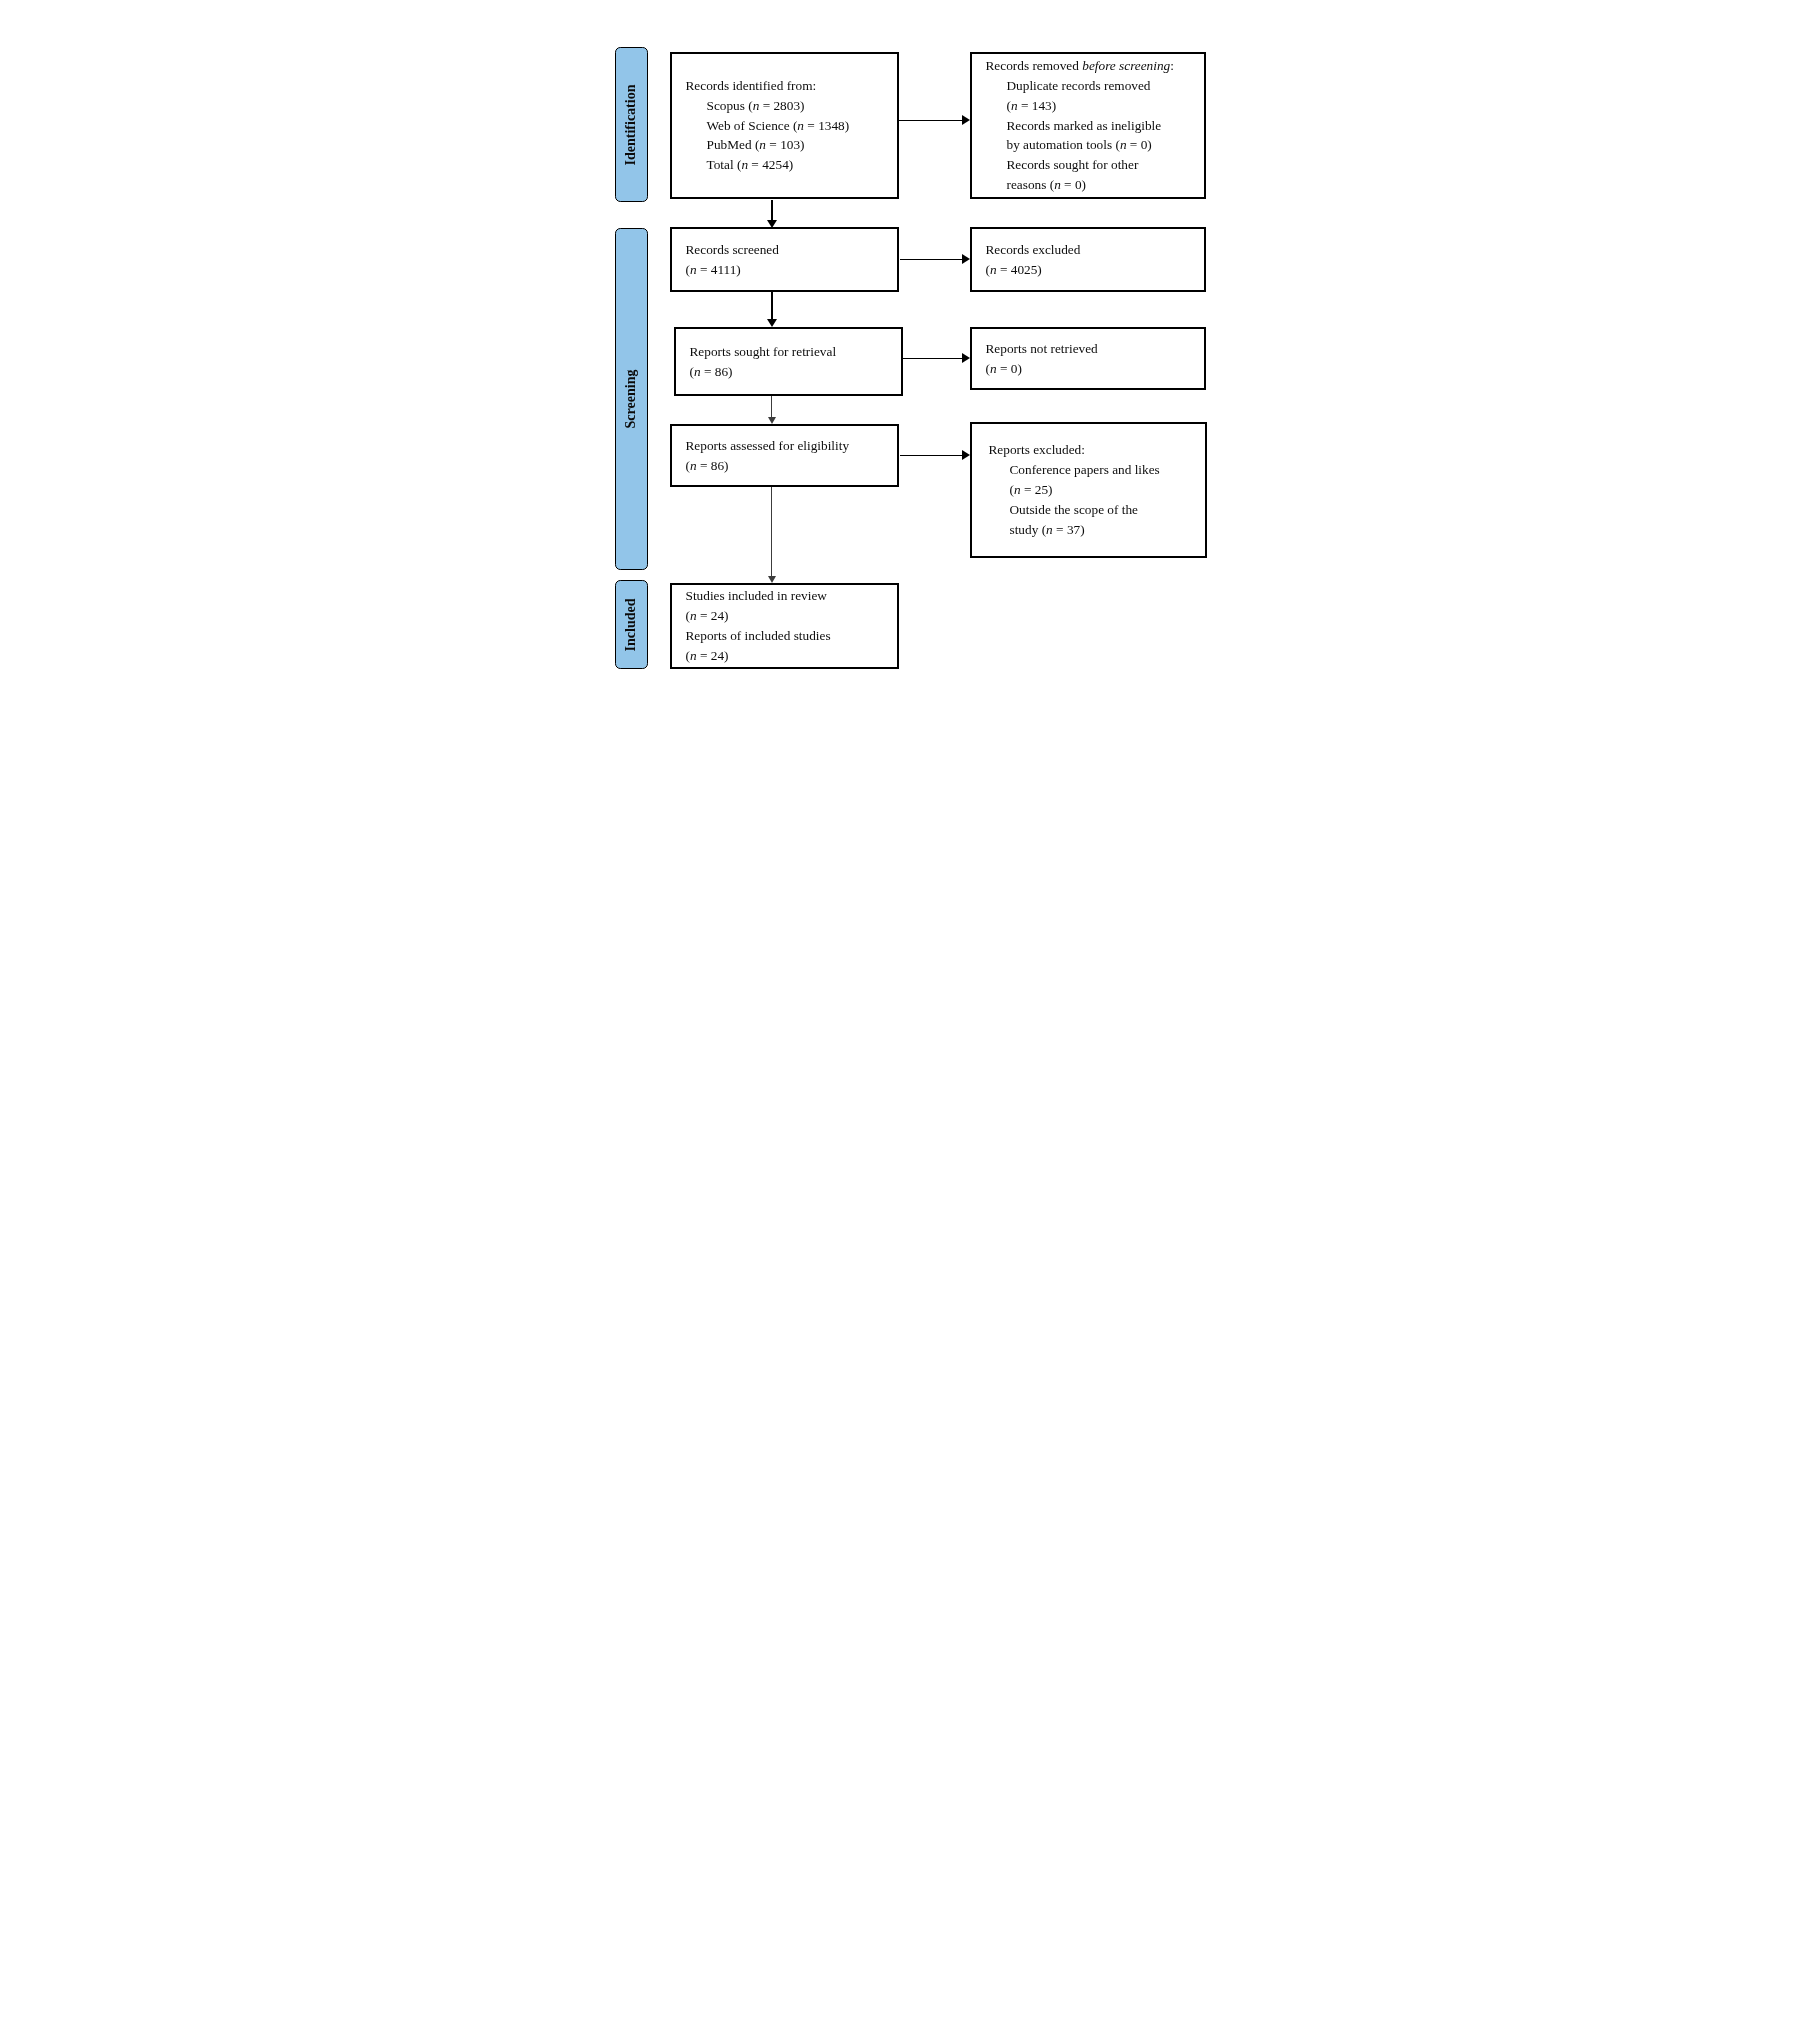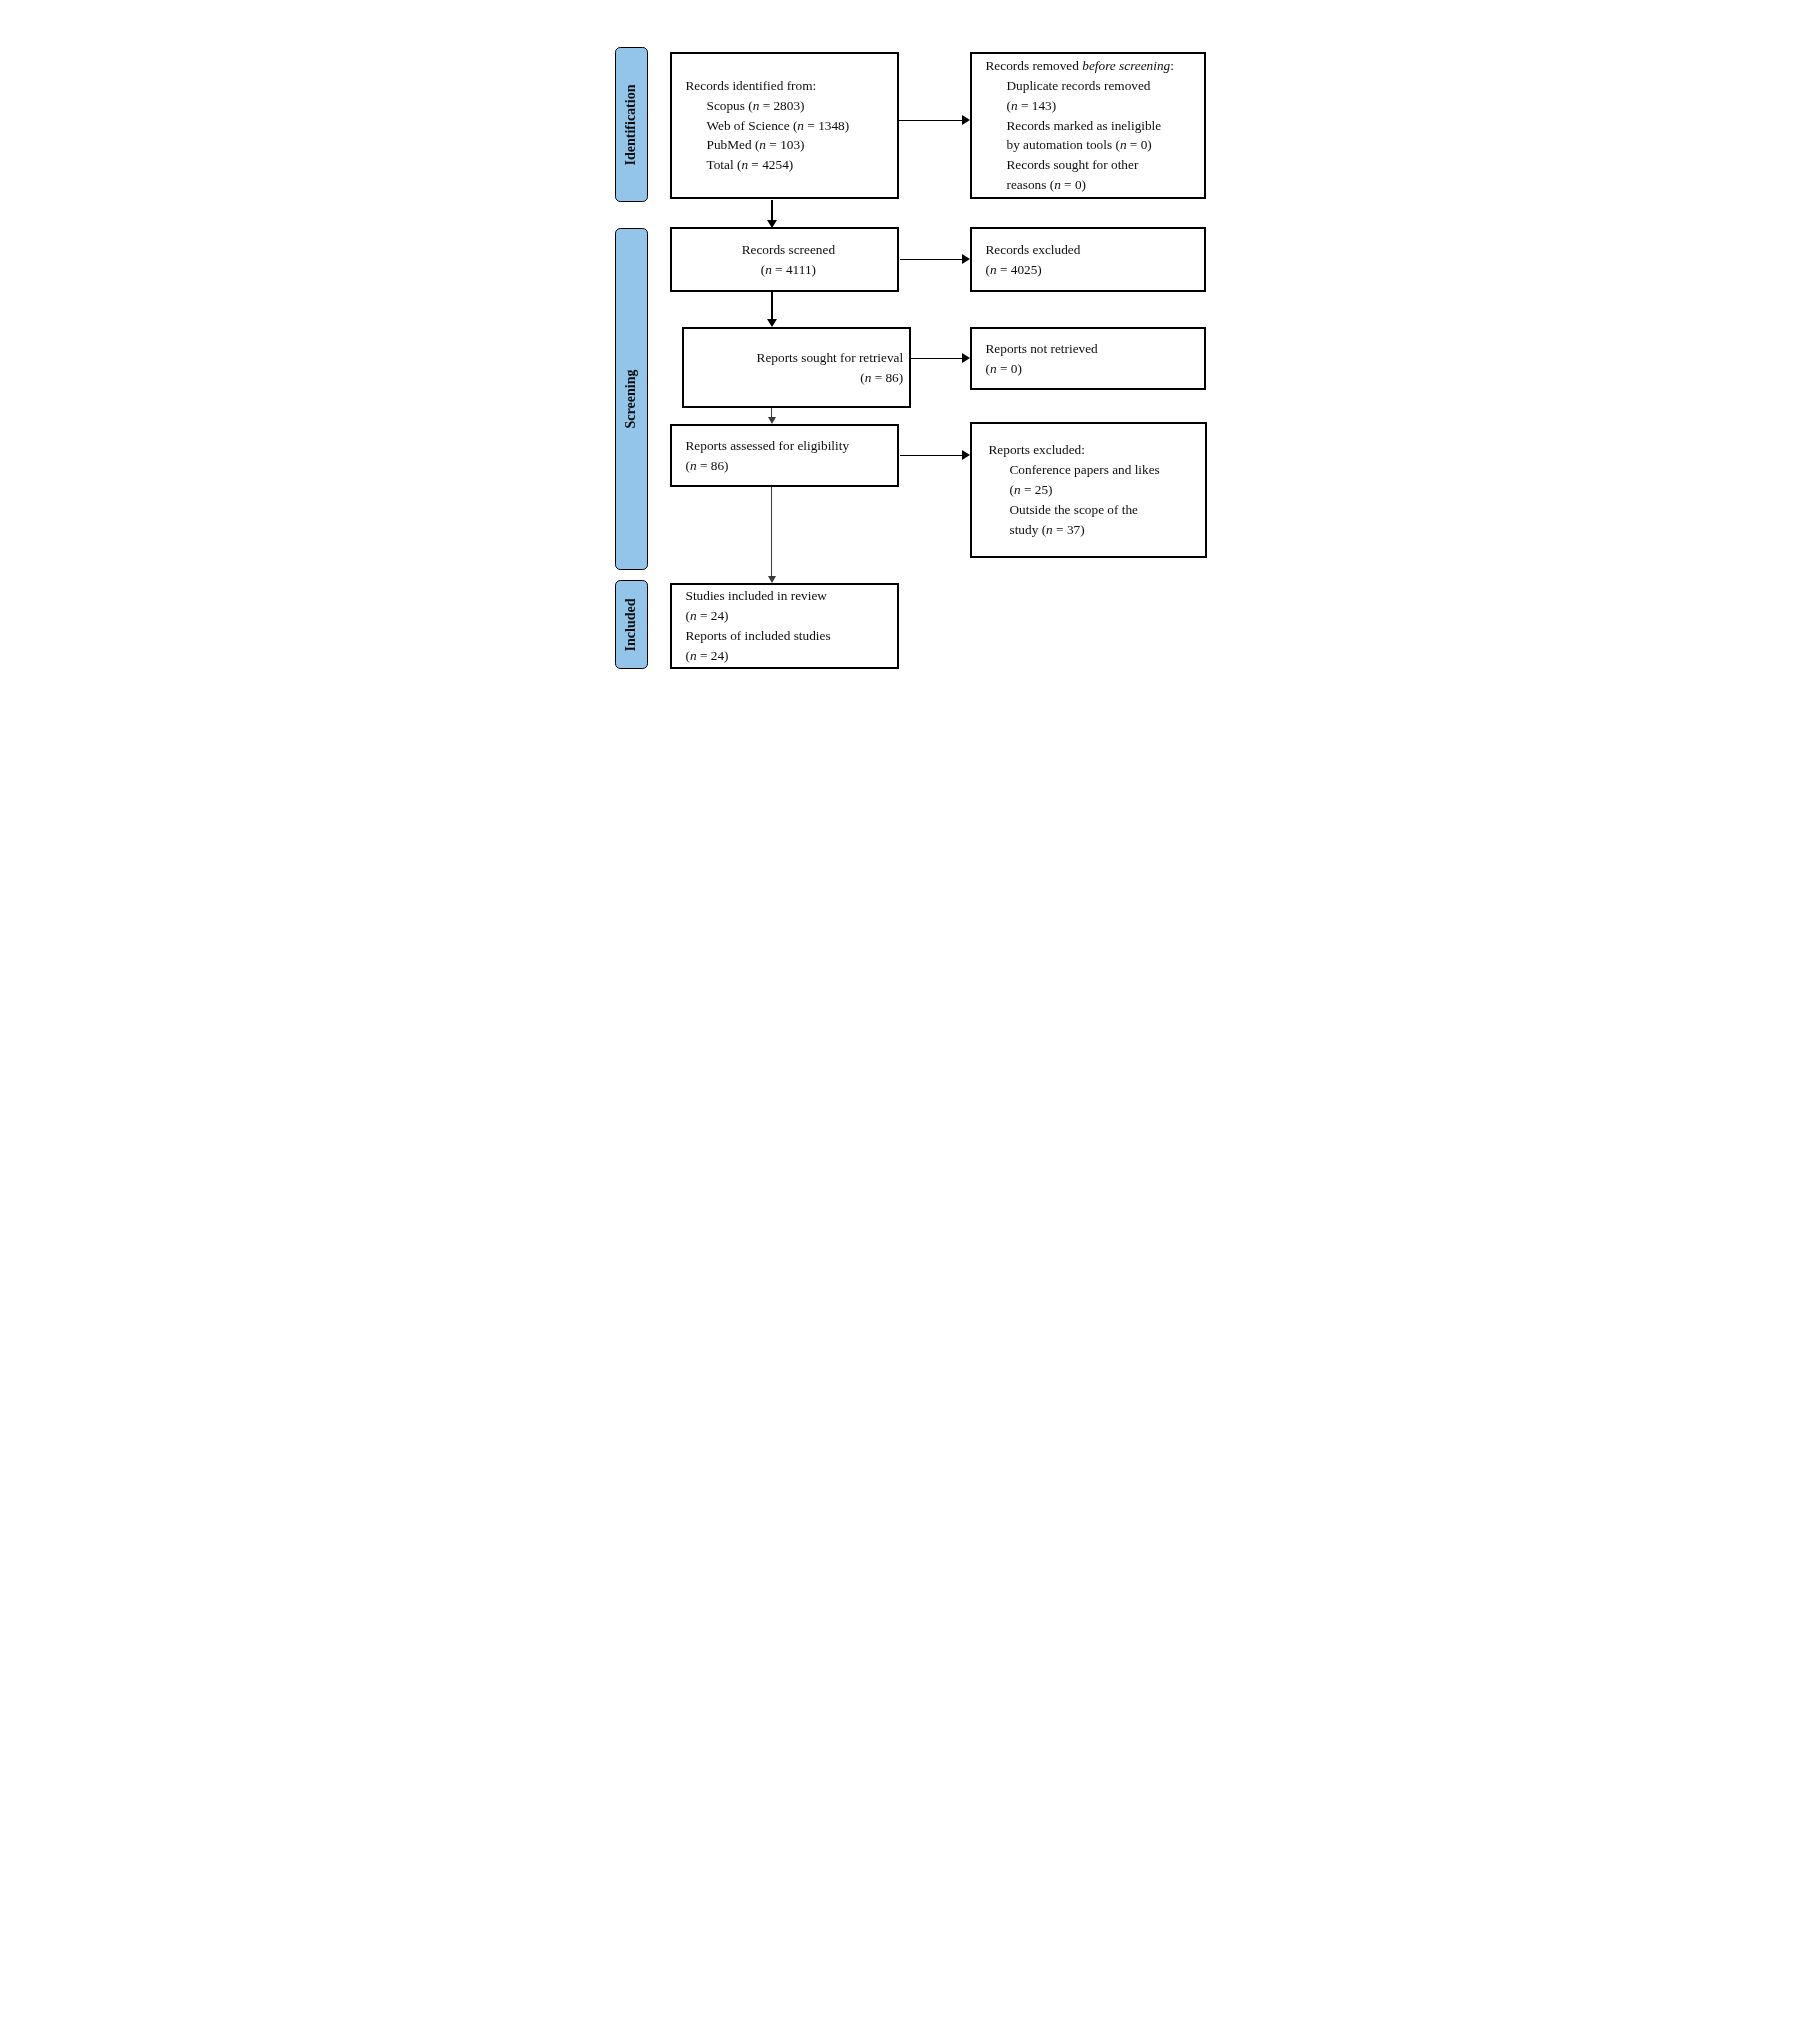--- a/index.html
+++ b/index.html
@@ -67,23 +67,23 @@
     box-sizing: border-box;
     display: flex; flex-direction: column; justify-content: center;
     padding: 3.2px 5.3px 3.2px 14px;
     font-size: 13.3px; line-height: 1.5;
   }
   .flowbox .line { white-space: nowrap; }
   .flowbox .line.indent { padding-left: 21px; }
 
   #box-identified        { left: 64px; top: 52px;  width: 229px; height: 147px; }
   #box-removed           { left: 364px; top: 52px;  width: 236px; height: 147px; }
-  #box-screened          { left: 64px; top: 227px; width: 229px; height: 65px; align-items: center; }
+  #box-screened          { left: 64px; top: 227px; width: 229px; height: 65px; }
   #box-excluded-records  { left: 364px; top: 227px; width: 236px; height: 65px; }
-  #box-sought            { left: 76px; top: 327px; width: 229px; height: 81px; align-items: flex-end; }
+  #box-sought            { left: 68px; top: 327px; width: 229px; height: 69px; }
   #box-not-retrieved     { left: 364px; top: 327px; width: 236px; height: 63px; }
   #box-assessed          { left: 64px; top: 424px; width: 229px; height: 63px; }
   #box-excluded-reports  { left: 364px; top: 422px; width: 237px; height: 136px; padding-left: 17px; }
   #box-included          { left: 64px; top: 583px; width: 229px; height: 86px; }
 
   
   .arrow { position: absolute; }
   .arrow .shaft { position: absolute; background: var(--line); }
   .arrow.h .shaft { left: 0; right: 6.4px; top: 50%; height: 1.6px; margin-top: -0.8px; }
   .arrow.h .head {

